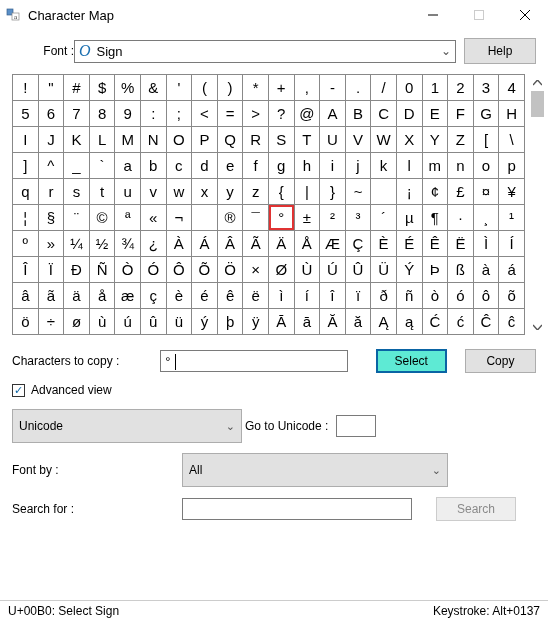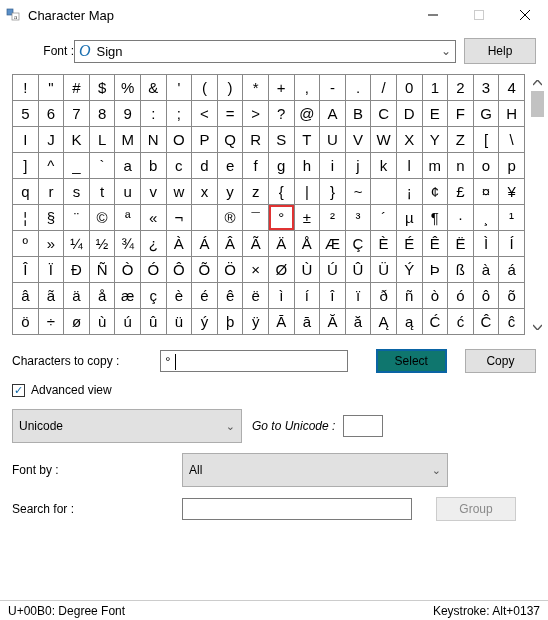--- a/index.html
+++ b/index.html
@@ -149,21 +149,21 @@
     background: #000;
   }
   .btn {
     height: 24px;
     background: #e1e1e1;
     border: 1px solid #adadad;
     text-align: center;
     line-height: 22px;
     font-size: 12px;
   }
-  .select-btn { width: 76px; margin-left: 20px; border: 2px solid #0a64a4; line-height: 20px; background: #0f766e; }
+  .select-btn { width: 76px; margin-left: 20px; border: 2px solid #0a64a4; line-height: 20px; background: #5eead4; }
   .copy-btn { width: 76px; margin-left: 10px; }
   .adv-row { display: flex; align-items: center; margin-bottom: 12px; }
   .checkbox {
     width: 13px; height: 13px;
     border: 1px solid #333;
     margin-right: 6px;
     display: inline-flex;
     align-items: center;
     justify-content: center;
     font-size: 11px;
@@ -176,21 +176,21 @@
     height: 23px;
     background: #e1e1e1;
     border: 1px solid #adadad;
     display: flex;
     align-items: center;
     padding: 16px 6px;
     position: relative;
     font-size: 12px;
   }
   .dropdown .chev { margin-left: auto; color: #555; font-size: 11px; }
-  .goto-label { margin-left: 10px; font-style: italic; }
+  .goto-label { margin-left: 3px; }
   .goto-input { width: 40px; height: 22px; border: 1px solid #7a7a7a; margin-left: 8px; background:#fff; }
   .groupby-dd { width: 266px; }
   .search-input { width: 230px; height: 22px; border: 1px solid #7a7a7a; background: #fff; }
   .search-btn { width: 80px; margin-left: 24px; color: #8a8a8a; background: #eee; border:1px solid #ccc; }
   .statusbar {
     position: absolute;
     bottom: 0; left: 0; right: 0;
     height: 20px;
     border-top: 1px solid #ccc;
     display: flex;
@@ -489,21 +489,21 @@
     <label>Font by :</label>
     <div class="dropdown groupby-dd">
       <span>All</span>
       <span class="chev">⌄</span>
     </div>
   </div>
 
   <div class="adv-set-row">
     <label>Search for :</label>
     <div class="search-input"></div>
-    <div class="btn search-btn">Group</div>
+    <div class="btn search-btn">Search</div>
   </div>
 
 </div>
 
 <div class="statusbar">
-  <span>U+00B0: Degree Font</span>
+  <span>U+00B0: Select Sign</span>
   <span class="right">Keystroke: Alt+0137</span>
 </div>
 
 </body></html>

